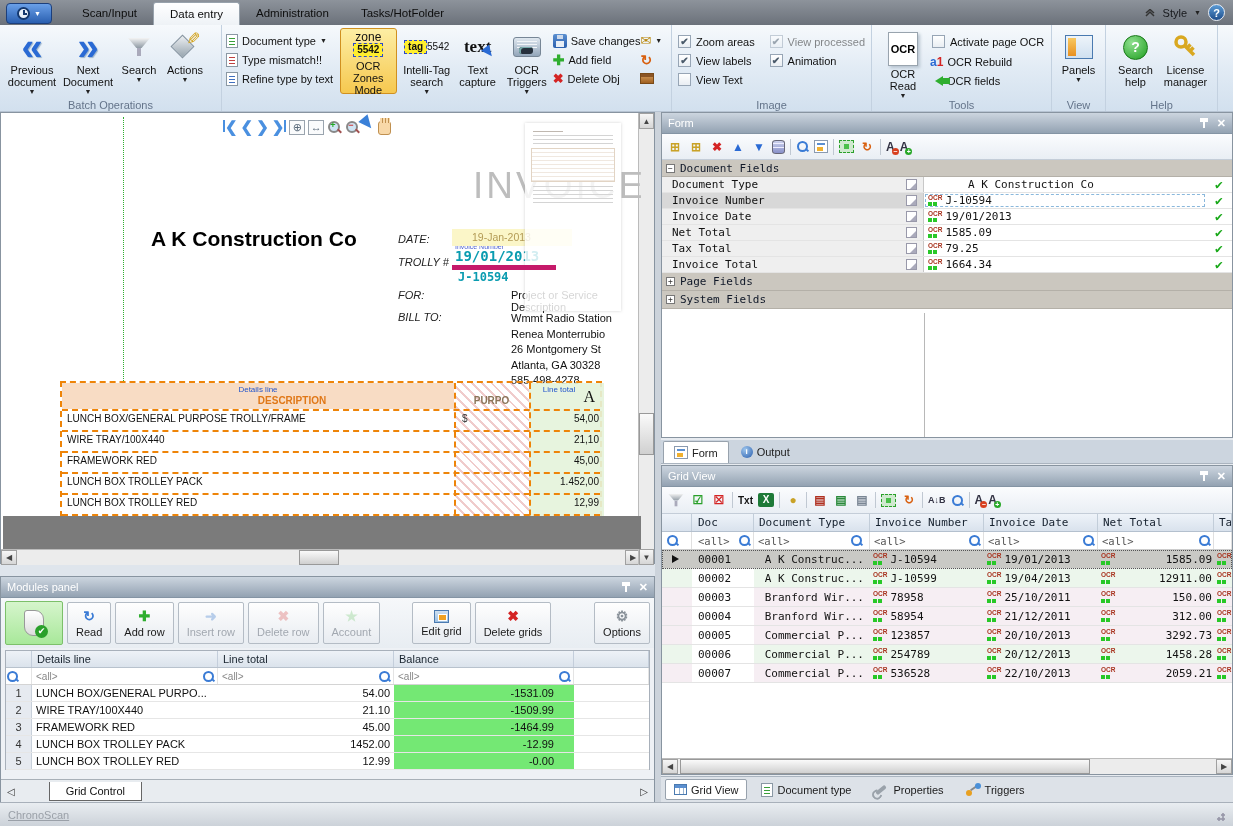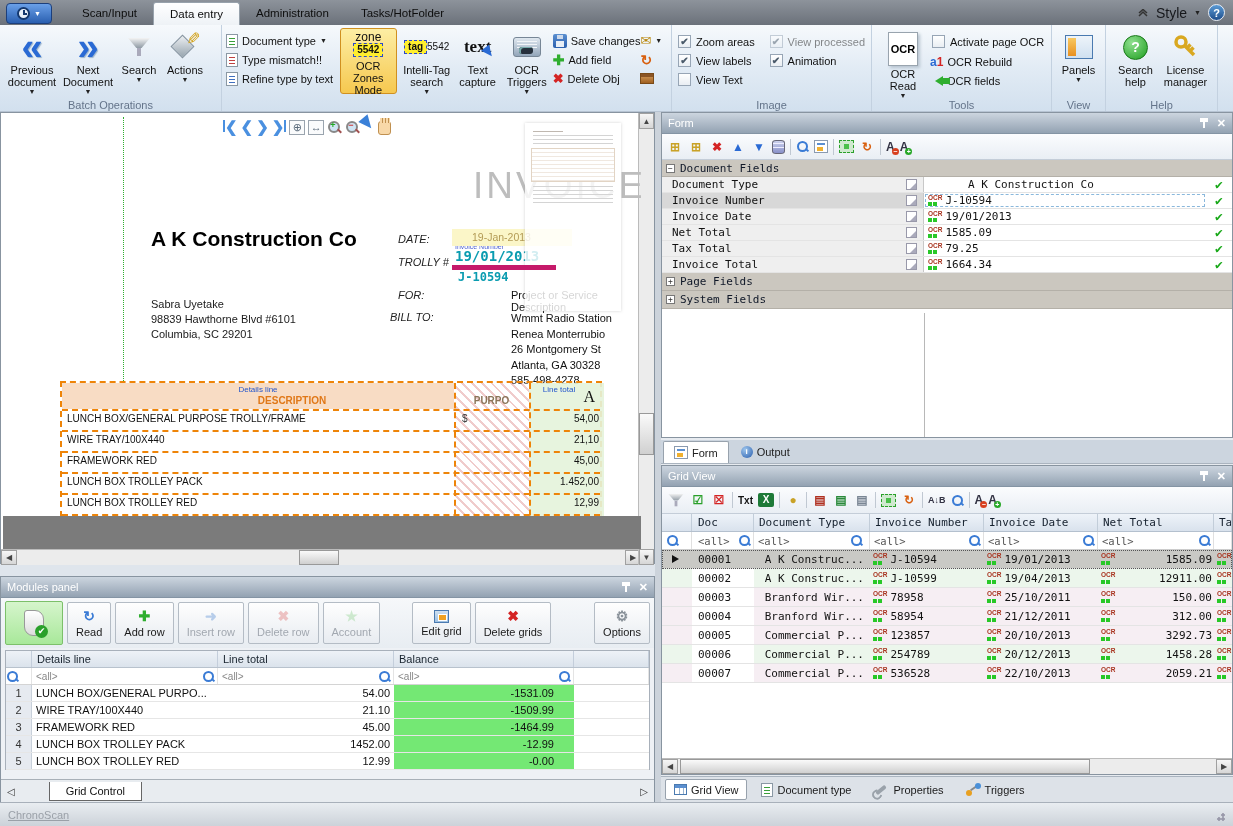--- a/index.html
+++ b/index.html
@@ -9,21 +9,21 @@
 
 #tabstrip{left:0;top:0;width:1233px;height:25px;background:linear-gradient(#8d939b,#6b717a);display:flex;align-items:flex-end}
 .appbtn{width:46px;height:21px;margin:2px 14px 1px 6px;border-radius:4px;background:linear-gradient(#6aa0e8,#2a5fb0);border:1px solid #1c3f7c;display:flex;align-items:center;justify-content:center;gap:4px}
 .clock{width:13px;height:13px;border-radius:50%;background:#e8f0fa;border:2px solid #14386e;position:relative}
 .clock::before{content:"";position:absolute;left:4px;top:1px;width:2px;height:4px;background:#14386e}
 .clock::after{content:"";position:absolute;left:4px;top:4px;width:4px;height:2px;background:#14386e}
 .appdd{color:#fff;font-size:7px}
 .tab{padding:0 16px;line-height:23px;height:23px;color:#0d0d0d;font-size:11.5px;cursor:default}
 .tab.active{background:linear-gradient(#ffffff,#eef2f6);border:1px solid #98a2ac;border-bottom:none;border-radius:3px 3px 0 0}
 .ts-right{margin-left:auto;display:flex;align-items:center;gap:7px;padding:0 8px;height:25px}
-.stylelbl{color:#16181c;font-size:14px}
+.stylelbl{color:#16181c;font-size:11px}
 .helpbtn{width:17px;height:17px;border-radius:50%;background:linear-gradient(#5b9bd5,#1f4e8c);color:#fff;font-weight:bold;font-size:11px;display:flex;align-items:center;justify-content:center;border:1px solid #e8eef6}
 
 #ribbon{left:0;top:25px;width:1233px;height:87px;background:linear-gradient(#f6f9fc,#e0eaf4 55%,#d2e0ee);border-bottom:1px solid #b7c4d3;display:flex}
 .grp{position:relative;height:100%;border-right:1px solid #c3d1e0;padding:3px 4px 13px;display:flex;align-items:flex-start}
 .grp-label{position:absolute;bottom:0;left:0;right:0;text-align:center;color:#64748a;font-size:11px}
 .bb{display:flex;flex-direction:column;align-items:center;text-align:center;font-size:11px;line-height:12px;padding:2px 2px;cursor:default}
 .bb .ic{height:34px;display:flex;align-items:center;justify-content:center}
 .dd{font-size:7px;color:#222;line-height:7px}
 .chev{font-size:38px;font-weight:bold;color:#2a6ad4;text-shadow:1px 1px 1px #9ab4cc;line-height:30px}
 .funnel{width:22px;height:18px;position:relative}
@@ -471,29 +471,24 @@
         <i></i>
         <i></i>
       <div class="blk"></div>
       <i></i>
         <i></i>
         <i></i>
         <i></i>
         <i></i>
     </div>
     <div class="company">A K Construction Co</div>
-    <div class="addr">
-      <div>Sabra Uyetake</div>
-      <div>98839 Hawthorne Blvd #6101</div>
-      <div>Columbia, SC 29201</div>
-    </div>
     <span class="ilabel" style="left:395px;top:120px">DATE:</span>
     <span class="ilabel" style="left:395px;top:143px">TROLLY #</span>
     <span class="ilabel" style="left:395px;top:176px">FOR:</span>
-    <span class="ilabel" style="left:387px;top:198px">BILL TO:</span>
+    <span class="ilabel" style="left:395px;top:198px">BILL TO:</span>
     <div class="yellowbox">19-Jan-2013</div>
     <span class="inline-tag">Invoice Number</span>
     <span class="tealdate">19/01/2013</span>
     <div class="crimbar"></div>
     <span class="tealinv">J-10594</span>
     <span class="forval">Project or Service Description</span>
     <div class="billto">
       <div>Wmmt Radio Station</div>
       <div>Renea Monterrubio</div>
       <div>26 Montgomery St</div>

